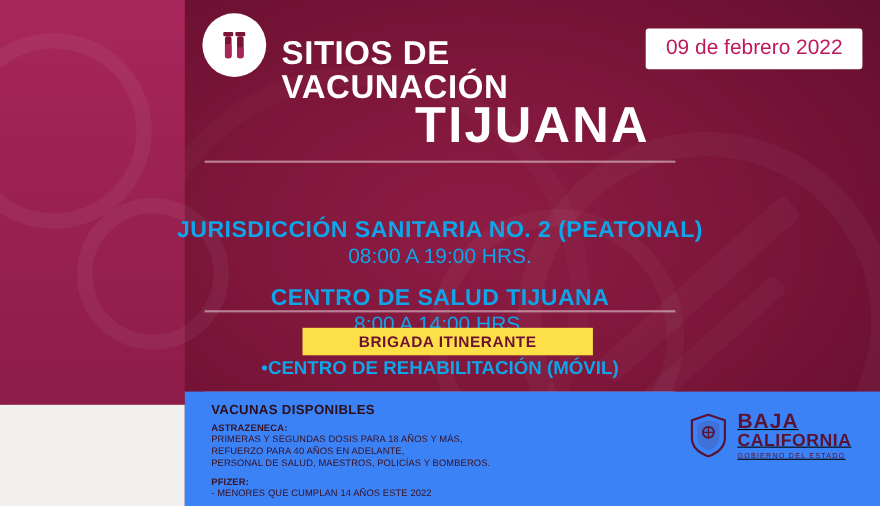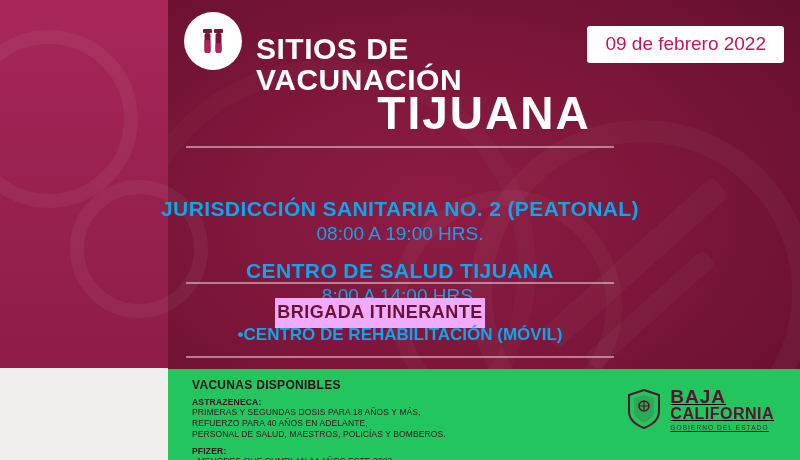--- a/index.html
+++ b/index.html
@@ -146,47 +146,47 @@
   .site-hours {
     font-size: 19px;
     font-weight: normal;
     margin-top: 2px;
   }
 
   
   .brigade-box {
     position: absolute;
     left: 275px;
-    width: 210px;
+    width: 264px;
     top: 298px;
-    background: #f0abfc;
+    background: #fde047;
     color: #6d1132;
     font-weight: bold;
-    font-size: 18px;
+    font-size: 14px;
     text-align: center;
     padding: 4px 0 5px 0;
     letter-spacing: 0.5px;
   }
   .brigade-item {
     position: absolute;
     left: 120px; right: 120px;
     top: 325px;
     text-align: center;
     color: #0ea5e9;
     font-weight: bold;
     font-size: 17px;
   }
 
   
   .footer {
     position: absolute;
     left: 168px; right: 0;
     bottom: 0;
-    height: 91px;
-    background: #22c55e;
+    height: 104px;
+    background: #3b82f6;
     display: flex;
     align-items: flex-start;
   }
   .footer-left {
     flex: 1 1 auto;
     padding: 9px 0 0 24px;
     color: #3b1020;
   }
   .footer-title {
     font-weight: bold;

